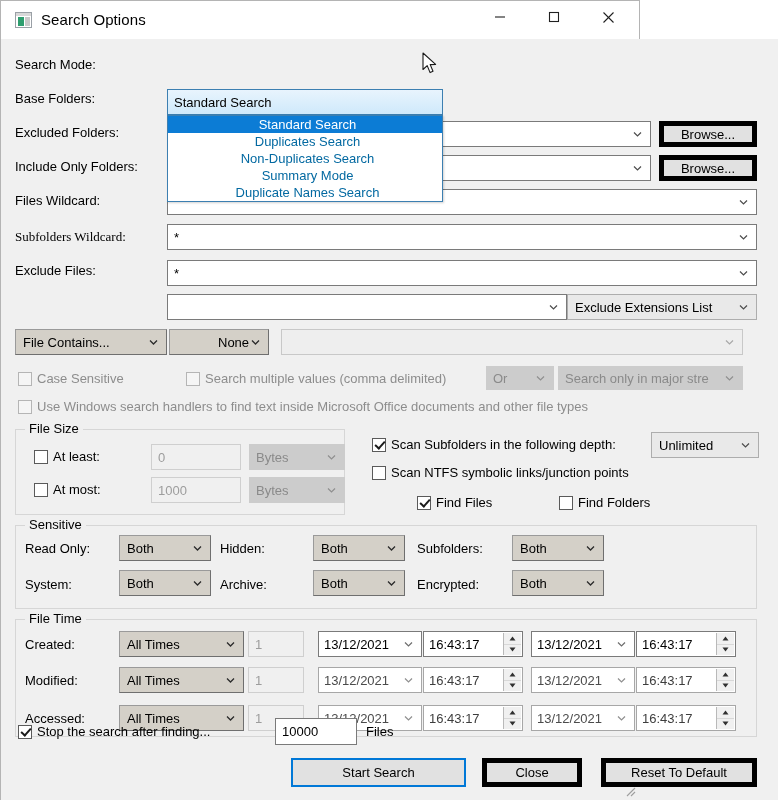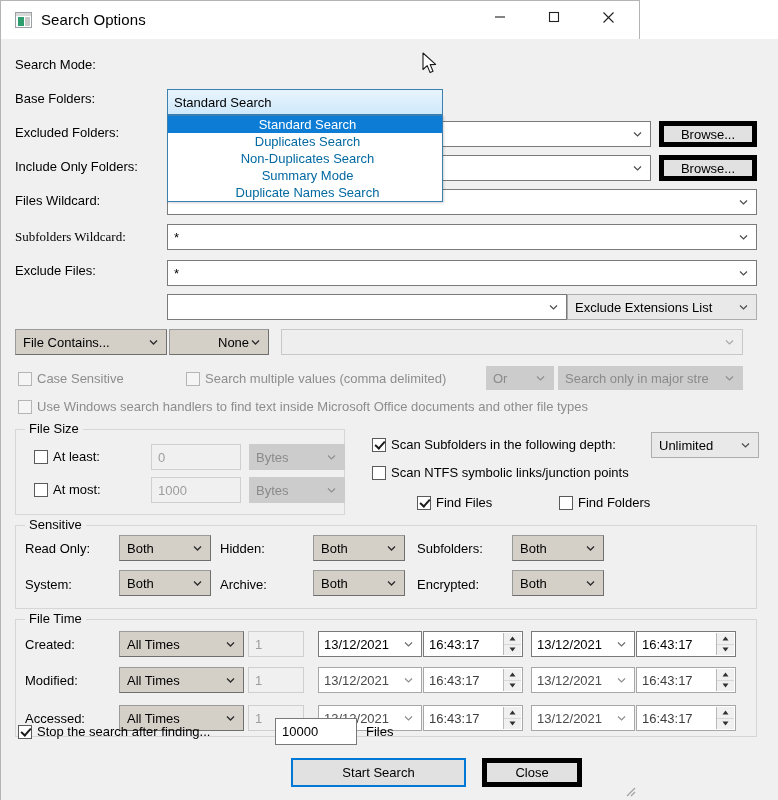--- a/index.html
+++ b/index.html
@@ -709,20 +709,21 @@
       <span class="box checked"></span>
       <span>Stop the search after finding...</span>
     </div>
     <div class="edit" style="left:274px; top:679px; width:82px; height:27px;">
       <span>10000</span>
     </div>
     <div class="lbl" style="left:365px; top:685px;">Files</div>
 
     <div class="btn btn-default" style="left:290px; top:719px; width:175px; height:29px;">Start Search</div>
     <div class="btn" style="left:481px; top:719px; width:100px; height:29px;">Close</div>
+    <div class="btn" style="left:600px; top:719px; width:156px; height:29px;">Reset To Default</div>
 
     <div id="combo-searchmode">
       <span>Standard Search</span>
     </div>
     <div id="dropdown-list">
       <div class="opt sel">Standard Search</div>
       <div class="opt">Duplicates Search</div>
       <div class="opt">Non-Duplicates Search</div>
       <div class="opt">Summary Mode</div>
       <div class="opt">Duplicate Names Search</div>

